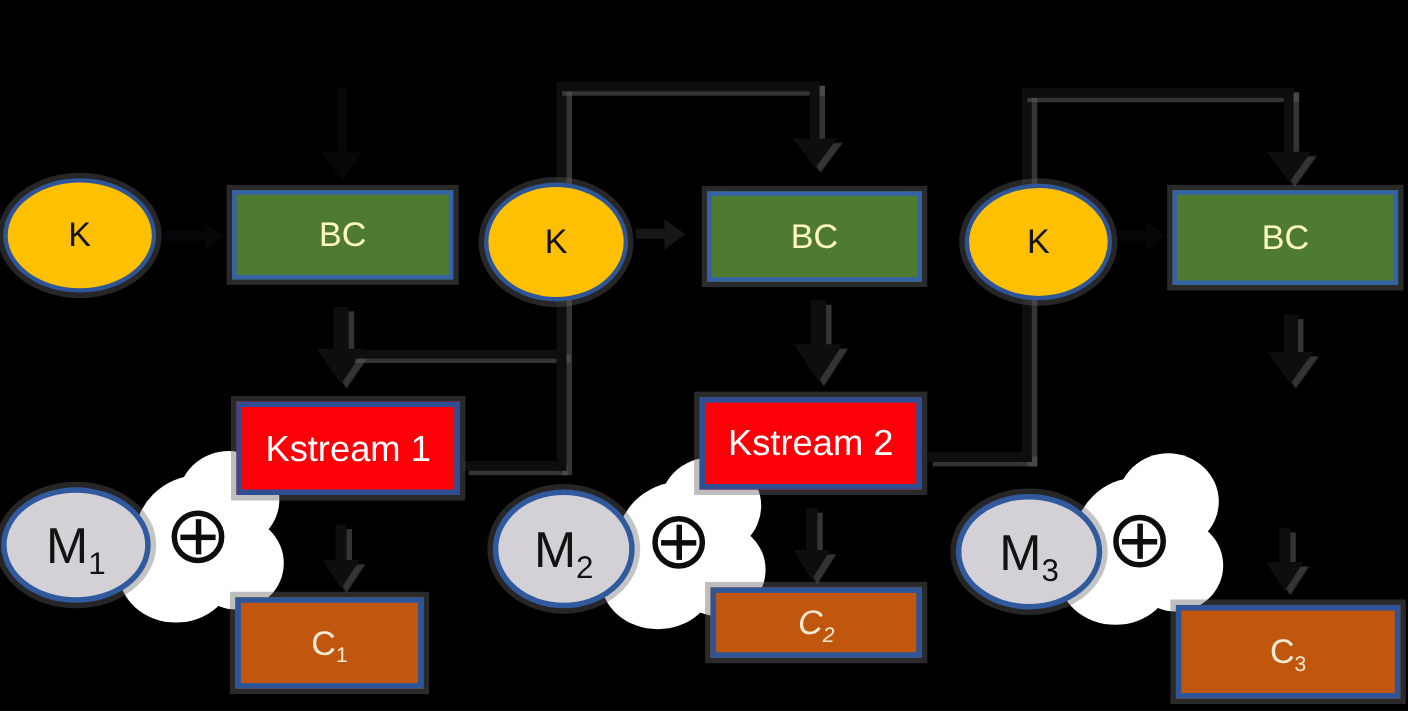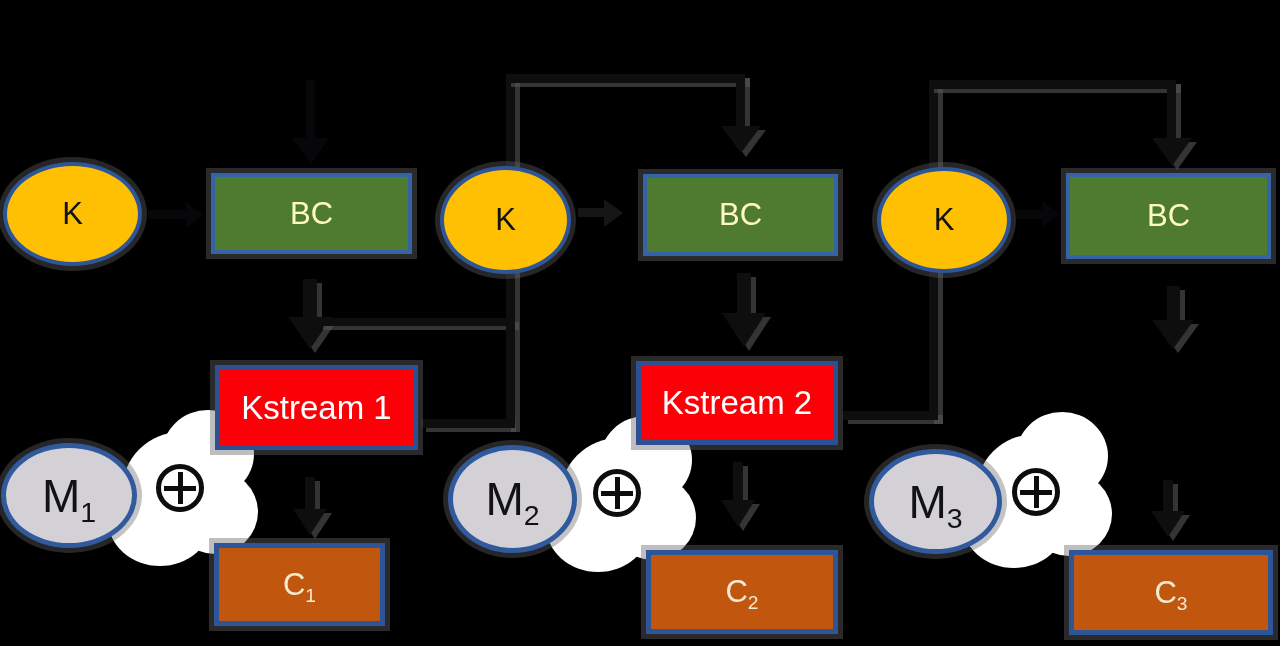--- a/index.html
+++ b/index.html
@@ -135,21 +135,21 @@
   <div class="shape rect bc" style="left:643px;top:174px;width:195px;height:82px;">
     <span>BC</span>
   </div>
   <div class="shape rect ks" style="left:636px;top:361px;width:202px;height:84px;">
     <span>Kstream 2</span>
   </div>
   <div class="shape ellipse msg" style="left:448px;top:445px;width:129px;height:108px;text-align:center;">
     <span><span>M</span><sub>2</sub></span>
   </div>
   <div class="xor" style="left:593px;top:469px;"></div>
-  <div class="shape rect ct" style="left:646px;top:550px;width:192px;height:84px;">
+  <div class="shape rect ct" style="left:646px;top:534px;width:192px;height:64px;font-style:italic;">
     <span><span>C</span><sub>2</sub></span>
   </div>
 
   <div class="shape ellipse key" style="left:877px;top:167px;width:134px;height:106px;">
     <span>K</span>
   </div>
   <div class="shape rect bc" style="left:1066px;top:173px;width:205px;height:86px;">
     <span>BC</span>
   </div>
   <div class="shape ellipse msg" style="left:869px;top:449px;width:133px;height:105px;">

